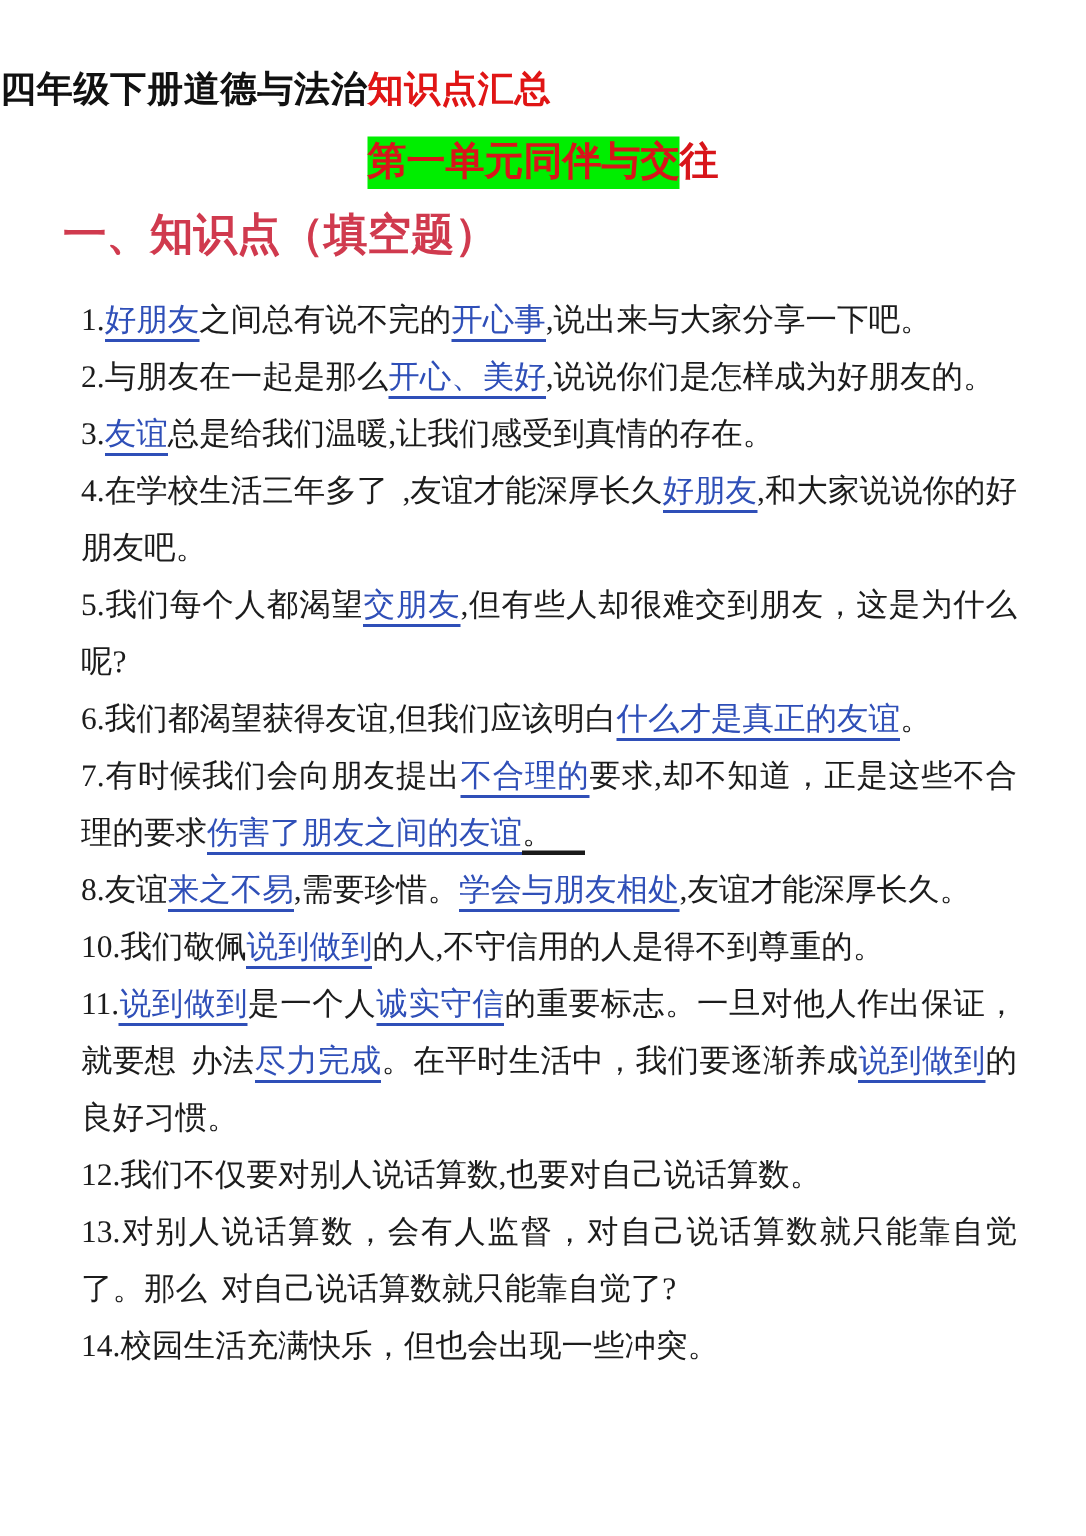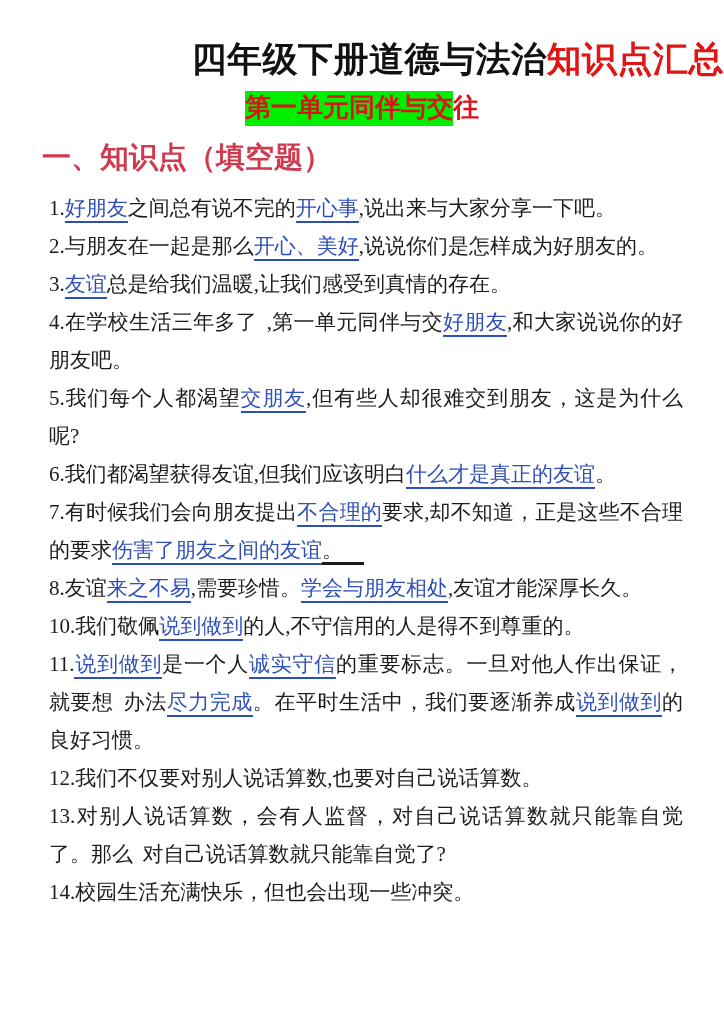--- a/index.html
+++ b/index.html
@@ -23,22 +23,22 @@
     height: 1024px;
     box-sizing: border-box;
     padding: 0;
     background: #fff;
   }
 
   
   .doc-title {
     margin: 0;
     padding-top: 36px;
-    text-align: right;
-    font-size: 35px;
+    text-align: left;
+    font-size: 24px;
     line-height: 48px;
     font-weight: 700;
     letter-spacing: 0.5px;
     white-space: nowrap;
   }
   .doc-title .t-black { color: #111111; }
   .doc-title .t-red   { color: #e01515; }
 
   .doc-subtitle {
     margin: 0;
@@ -67,21 +67,21 @@
     padding: 14px 0 2px 42px;
     font-size: 29px;
     line-height: 34px;
     font-weight: 700;
     color: #d03a4e;
     white-space: nowrap;
   }
 
   
   .kp-list {
-    margin: 7px;
+    margin: 12px;
     padding: 6px 34px 0 42px;
   }
   .kp-item {
     font-size: 21px;
     line-height: 38px;
     color: #1c1c1c;
     text-align: justify;
     text-justify: inter-ideograph;
     word-break: break-all;
     margin: 0;
@@ -114,21 +114,21 @@
   <h2 class="doc-subtitle">
     <span class="hl">第一单元同伴与交</span><span class="tail">往</span>
   </h2>
 
   <h3 class="section-head">一、知识点（填空题）</h3>
 
   <div class="kp-list">
       <p class="kp-item"><span class="num">1.</span><span class="bu">好朋友</span><span>之间总有说不完的</span><span class="bu">开心事</span><span>,说出来与大家分享一下吧。</span></p>
       <p class="kp-item"><span class="num">2.</span><span>与朋友在一起是那么</span><span class="bu">开心、美好</span><span>,说说你们是怎样成为好朋友的。</span></p>
       <p class="kp-item"><span class="num">3.</span><span class="bu">友谊</span><span>总是给我们温暖,让我们感受到真情的存在。</span></p>
-      <p class="kp-item"><span class="num">4.</span><span>在学校生活三年多了</span><span class="gap"> </span><span>,第一单元同伴与交</span><span class="bu">好朋友</span><span>,和大家说说你的好朋友吧。</span></p>
+      <p class="kp-item"><span class="num">4.</span><span>在学校生活三年多了</span><span class="gap"> </span><span>,友谊才能深厚长久</span><span class="bu">好朋友</span><span>,和大家说说你的好朋友吧。</span></p>
       <p class="kp-item"><span class="num">5.</span><span>我们每个人都渴望</span><span class="bu">交朋友</span><span>,但有些人却很难交到朋友，这是为什么呢?</span></p>
       <p class="kp-item"><span class="num">6.</span><span>我们都渴望获得友谊,但我们应该明白</span><span class="bu">什么才是真正的友谊</span><span>。</span></p>
       <p class="kp-item"><span class="num">7.</span><span>有时候我们会向朋友提出</span><span class="bu">不合理的</span><span>要求,却不知道，正是这些不合理的要求</span><span class="bu">伤害了朋友之间的友谊</span><span class="ku">。　</span></p>
       <p class="kp-item"><span class="num">8.</span><span>友谊</span><span class="bu">来之不易</span><span>,需要珍惜。</span><span class="bu">学会与朋友相处</span><span>,友谊才能深厚长久。</span></p>
       <p class="kp-item"><span class="num">10.</span><span>我们敬佩</span><span class="bu">说到做到</span><span>的人,不守信用的人是得不到尊重的。</span></p>
       <p class="kp-item"><span class="num">11.</span><span class="bu">说到做到</span><span>是一个人</span><span class="bu">诚实守信</span><span>的重要标志。一旦对他人作出保证，就要想</span><span class="gap"> </span><span>办法</span><span class="bu">尽力完成</span><span>。在平时生活中，我们要逐渐养成</span><span class="bu">说到做到</span><span>的良好习惯。</span></p>
       <p class="kp-item"><span class="num">12.</span><span>我们不仅要对别人说话算数,也要对自己说话算数。</span></p>
       <p class="kp-item"><span class="num">13.</span><span>对别人说话算数，会有人监督，对自己说话算数就只能靠自觉了。那么</span><span class="gap"> </span><span>对自己说话算数就只能靠自觉了?</span></p>
       <p class="kp-item"><span class="num">14.</span><span>校园生活充满快乐，但也会出现一些冲突。</span></p>
     </div>

